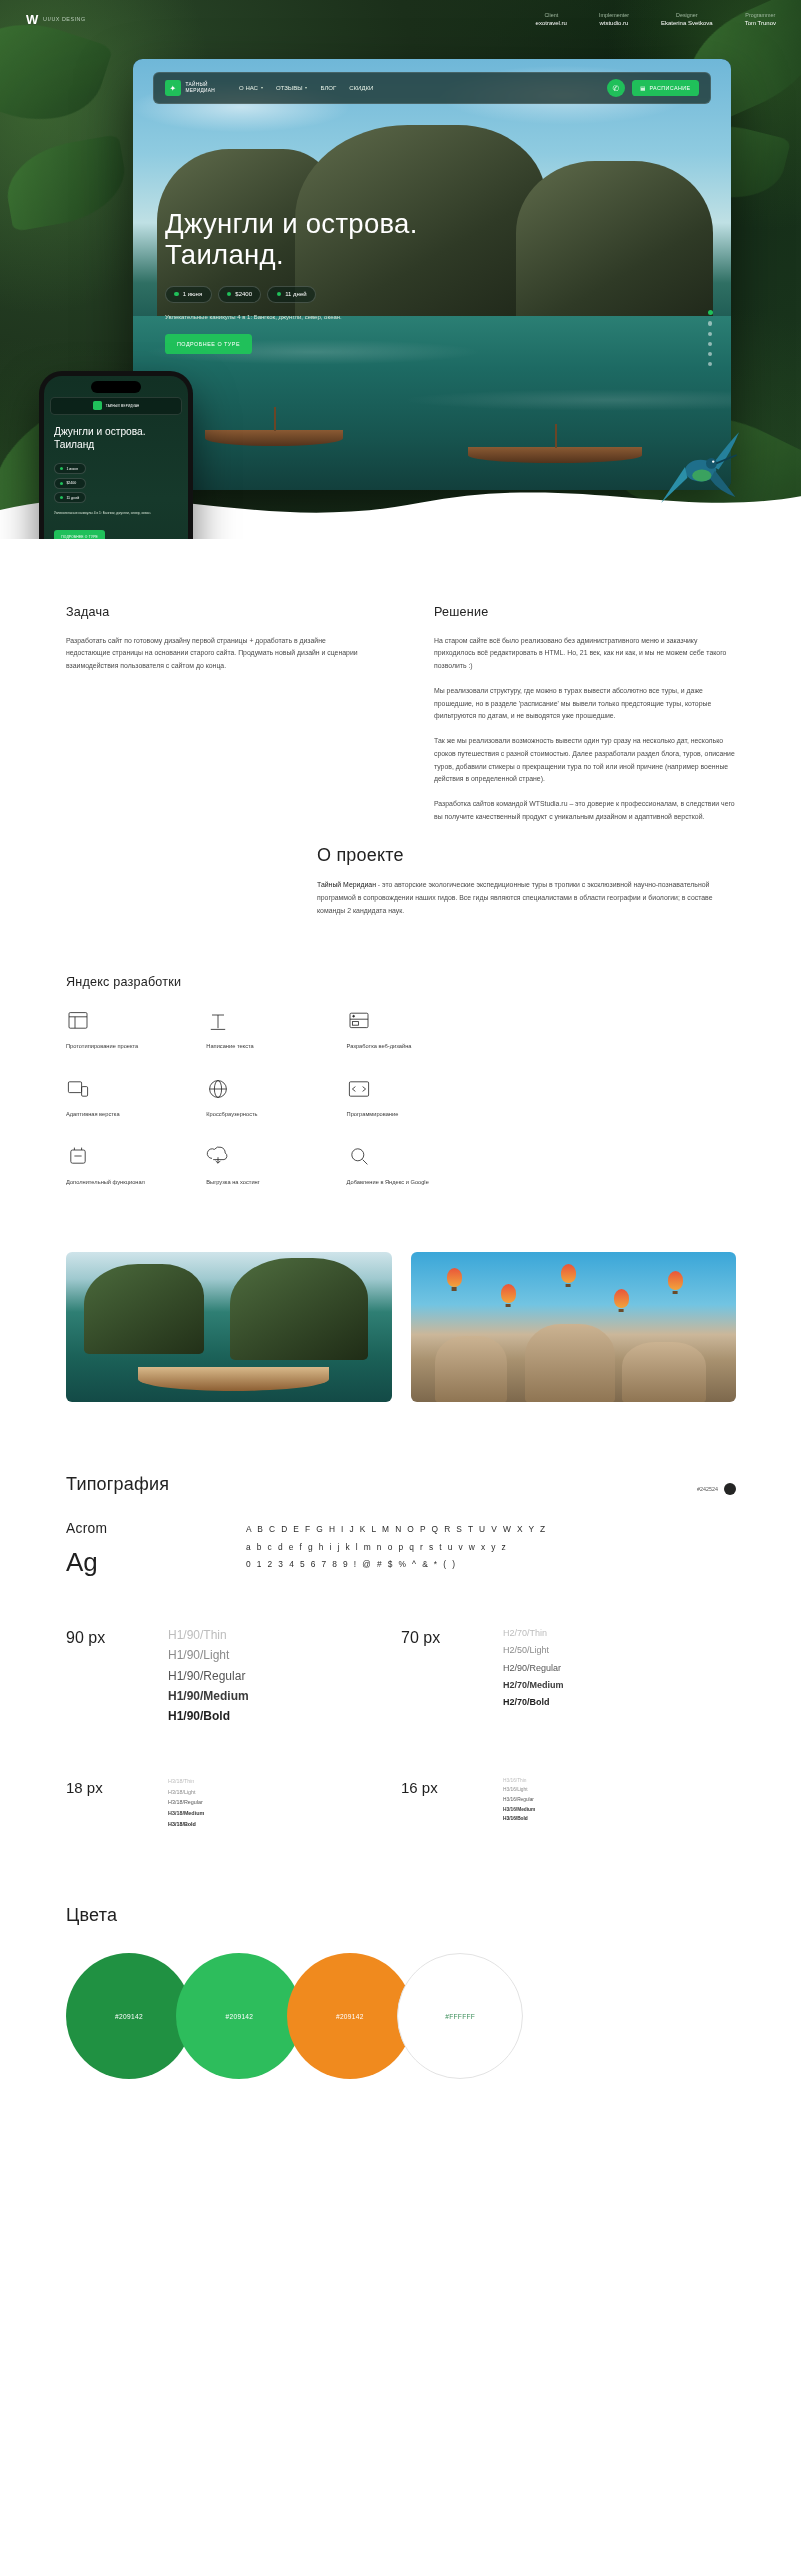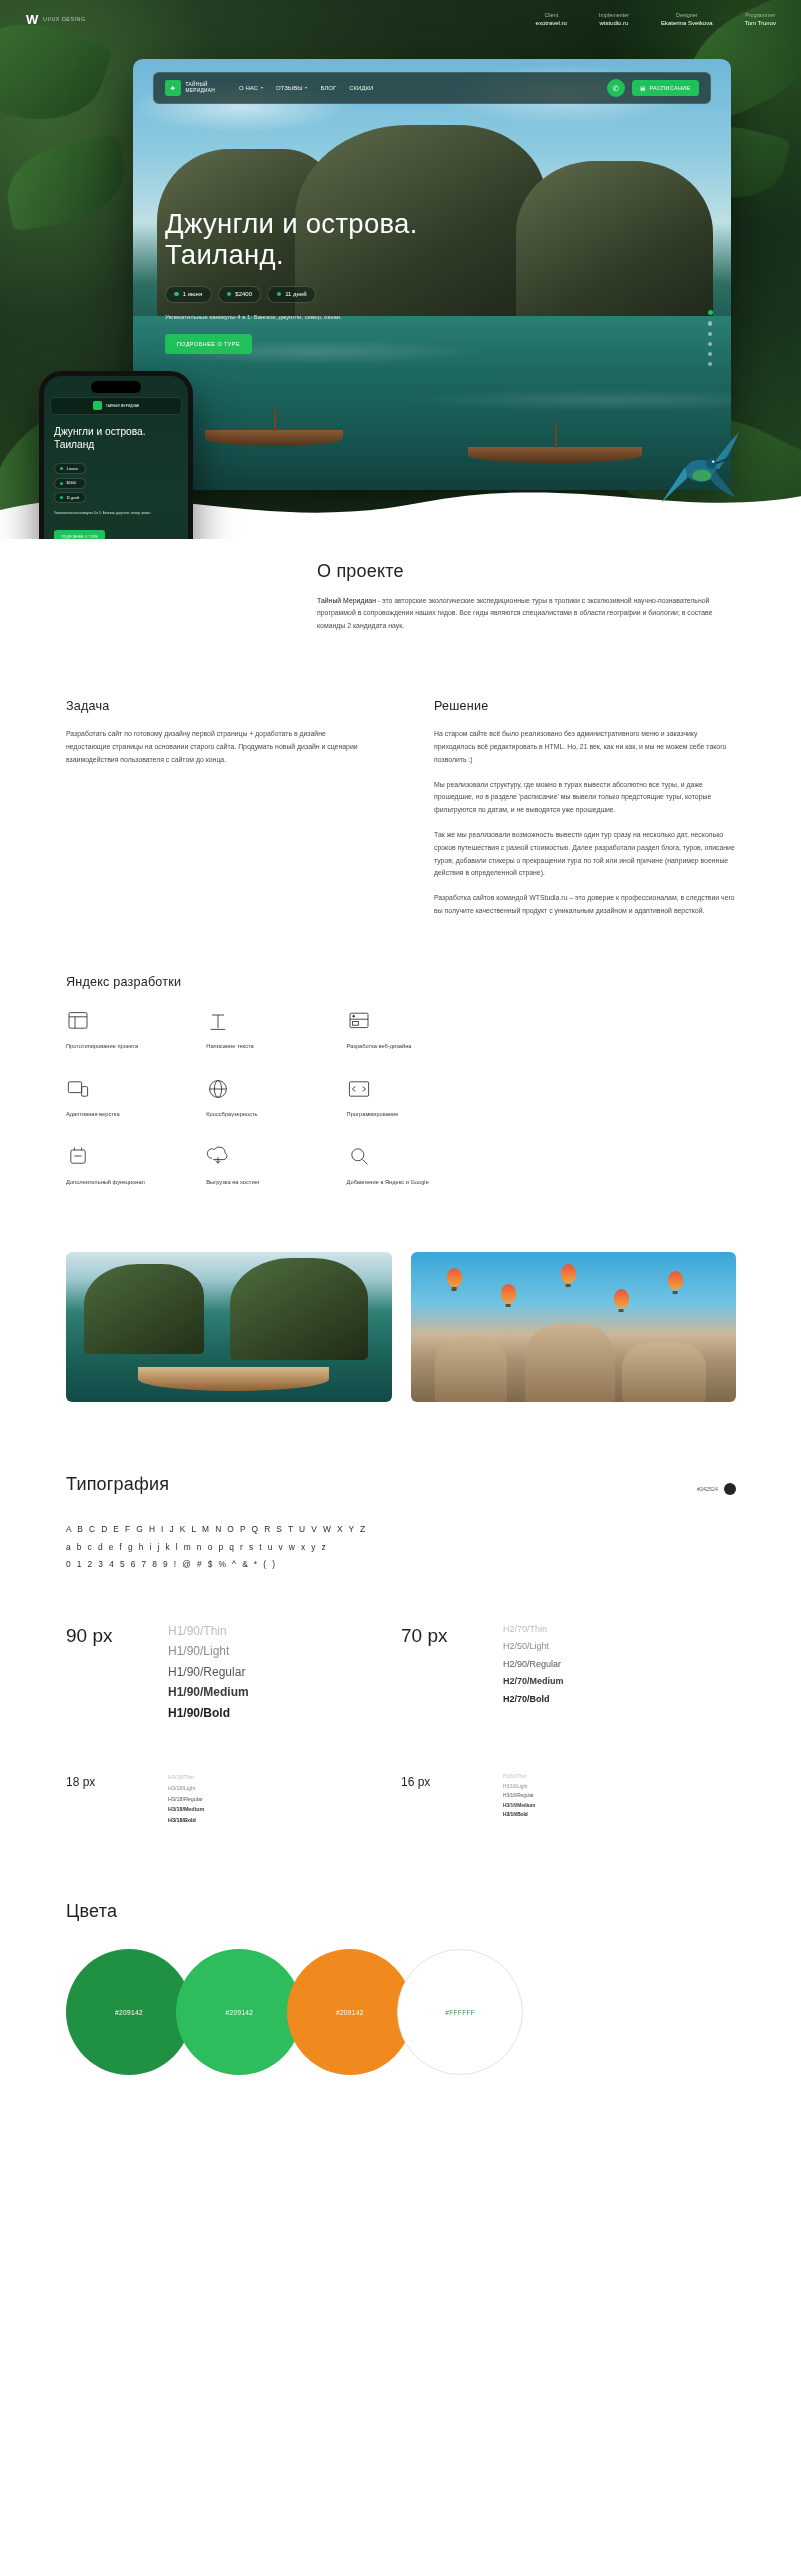--- a/index.html
+++ b/index.html
@@ -255,22 +255,22 @@
   .swatch-inline .circle { width: 12px; height: 12px; border-radius: 50%; background: #242524; }
 
   .font-row { display: flex; margin-top: 26px; }
   .font-name { width: 180px; }
   .font-name .nm { font-size: 13.8px; font-weight: 400; color: #1f1f1f; letter-spacing: 0.3px; }
   .font-name .ag { font-size: 26px; margin-top: 10.8px; color: #1f1f1f; }
   .glyphs { flex: 1; font-size: 8.4px; line-height: 2.1; letter-spacing: 1.9px; color: #2b2b2b; }
 
   .sizes { display: flex; margin-top: 51px; gap: 0; }
   .size-col { width: 335px; display: flex; }
-  .size-col .px { width: 102px; font-size: 19px; color: #1f1f1f; }
-  .size-col.small .px { font-size: 12px; }
+  .size-col .px { width: 102px; font-size: 16px; color: #1f1f1f; }
+  .size-col.small .px { font-size: 15px; }
   .size-list .row { margin-bottom: 8.4px; line-height: 1; }
   .size-list.big .row { font-size: 12px; }
   .size-list.mid .row { font-size: 9px; }
   .size-list.sm .row { font-size: 5.4px; margin-bottom: 5.4px; }
   .size-list.xs .row { font-size: 4.8px; margin-bottom: 4.8px; }
   .w-thin { font-weight: 200; color: #bdbdbd; }
   .w-light { font-weight: 300; color: #8c8c8c; }
   .w-reg { font-weight: 400; color: #565656; }
   .w-med { font-weight: 700; color: #3a3a3a; }
   .w-bold { font-weight: 700; color: #1f1f1f; }
@@ -445,41 +445,41 @@
       <ellipse cx="88" cy="104" rx="16" ry="10" fill="#3aa25f"></ellipse>
     </svg>
 
     <svg class="white-wave" viewBox="0 0 1340 120" preserveAspectRatio="none">
       <path d="M0,70 C260,10 420,112 700,58 C960,8 1130,86 1340,46 L1340,120 L0,120 Z" fill="#ffffff"></path>
     </svg>
   </section>
 
   <main class="content">
 
+    <section class="sec two-col">
+      <div class="col">
+        <h3 class="sub-title">Задача</h3>
+        <p class="body">Разработать сайт по готовому дизайну первой страницы + доработать в дизайне недостающие страницы на основании старого сайта. Продумать новый дизайн и сценарии взаимодействия пользователя с сайтом до конца.</p>
+      </div>
+      <div class="col">
+        <h3 class="sub-title">Решение</h3>
+        <p class="body">На старом сайте всё было реализовано без административного меню и заказчику приходилось всё редактировать в HTML. Но, 21 век, как ни как, и мы не можем себе такого позволить :)</p>
+        <p class="body">Мы реализовали структуру, где можно в турах вывести абсолютно все туры, и даже прошедшие, но в разделе 'расписание' мы вывели только предстоящие туры, которые фильтруются по датам, и не выводятся уже прошедшие.</p>
+        <p class="body">Так же мы реализовали возможность вывести один тур сразу на несколько дат, несколько сроков путешествия с разной стоимостью. Далее разработали раздел блога, туров, описание туров, добавили стикеры о прекращении тура по той или иной причине (например военные действия в определенной стране).</p>
+        <p class="body">Разработка сайтов командой WTStudia.ru – это доверие к профессионалам, в следствии чего вы получите качественный продукт с уникальным дизайном и адаптивной версткой.</p>
+      </div>
+    </section>
+
     <section class="sec about">
       <div class="left"></div>
       <div class="right">
         <h2 class="sec-title hd">О проекте</h2>
         <p class="body">
           <span class="strongname">Тайный Меридиан</span><span> - это авторские экологические экспедиционные туры в тропики с эксклюзивной научно-познавательной программой в сопровождении наших гидов. Все гиды являются специалистами в области географии и биологии; в составе команды 2 кандидата наук.</span>
         </p>
-      </div>
-    </section>
-
-    <section class="sec two-col">
-      <div class="col">
-        <h3 class="sub-title">Задача</h3>
-        <p class="body">Разработать сайт по готовому дизайну первой страницы + доработать в дизайне недостающие страницы на основании старого сайта. Продумать новый дизайн и сценарии взаимодействия пользователя с сайтом до конца.</p>
-      </div>
-      <div class="col">
-        <h3 class="sub-title">Решение</h3>
-        <p class="body">На старом сайте всё было реализовано без административного меню и заказчику приходилось всё редактировать в HTML. Но, 21 век, как ни как, и мы не можем себе такого позволить :)</p>
-        <p class="body">Мы реализовали структуру, где можно в турах вывести абсолютно все туры, и даже прошедшие, но в разделе 'расписание' мы вывели только предстоящие туры, которые фильтруются по датам, и не выводятся уже прошедшие.</p>
-        <p class="body">Так же мы реализовали возможность вывести один тур сразу на несколько дат, несколько сроков путешествия с разной стоимостью. Далее разработали раздел блога, туров, описание туров, добавили стикеры о прекращении тура по той или иной причине (например военные действия в определенной стране).</p>
-        <p class="body">Разработка сайтов командой WTStudia.ru – это доверие к профессионалам, в следствии чего вы получите качественный продукт с уникальным дизайном и адаптивной версткой.</p>
       </div>
     </section>
 
     <section class="sec stages">
       <h3 class="sub-title">Яндекс разработки</h3>
       <div class="stage-grid">
 
         <div class="stage">
           <svg class="ico" viewBox="0 0 40 40" fill="none" stroke="#2b2b2b" stroke-width="1.4">
             <rect x="5" y="6" width="30" height="26" rx="2"></rect>
@@ -579,20 +579,24 @@
     <section class="sec typo">
       <div class="typo-head">
         <h2 class="sec-title">Типография</h2>
         <div class="swatch-inline">
           <span>#242524</span>
           <span class="circle"></span>
         </div>
       </div>
 
       <div class="font-row">
+        <div class="font-name">
+          <div class="nm">Acrom</div>
+          <div class="ag">Ag</div>
+        </div>
         <div class="glyphs">
           <div>A B C D E F G H I J K L M N O P Q R S T U V W X Y Z</div>
           <div>a b c d e f g h i j k l m n o p q r s t u v w x y z</div>
           <div>0 1 2 3 4 5 6 7 8 9 ! @ # $ % ^ &amp; * ( )</div>
         </div>
       </div>
 
       <div class="sizes">
         <div class="size-col">
           <div class="px">90 px</div>

